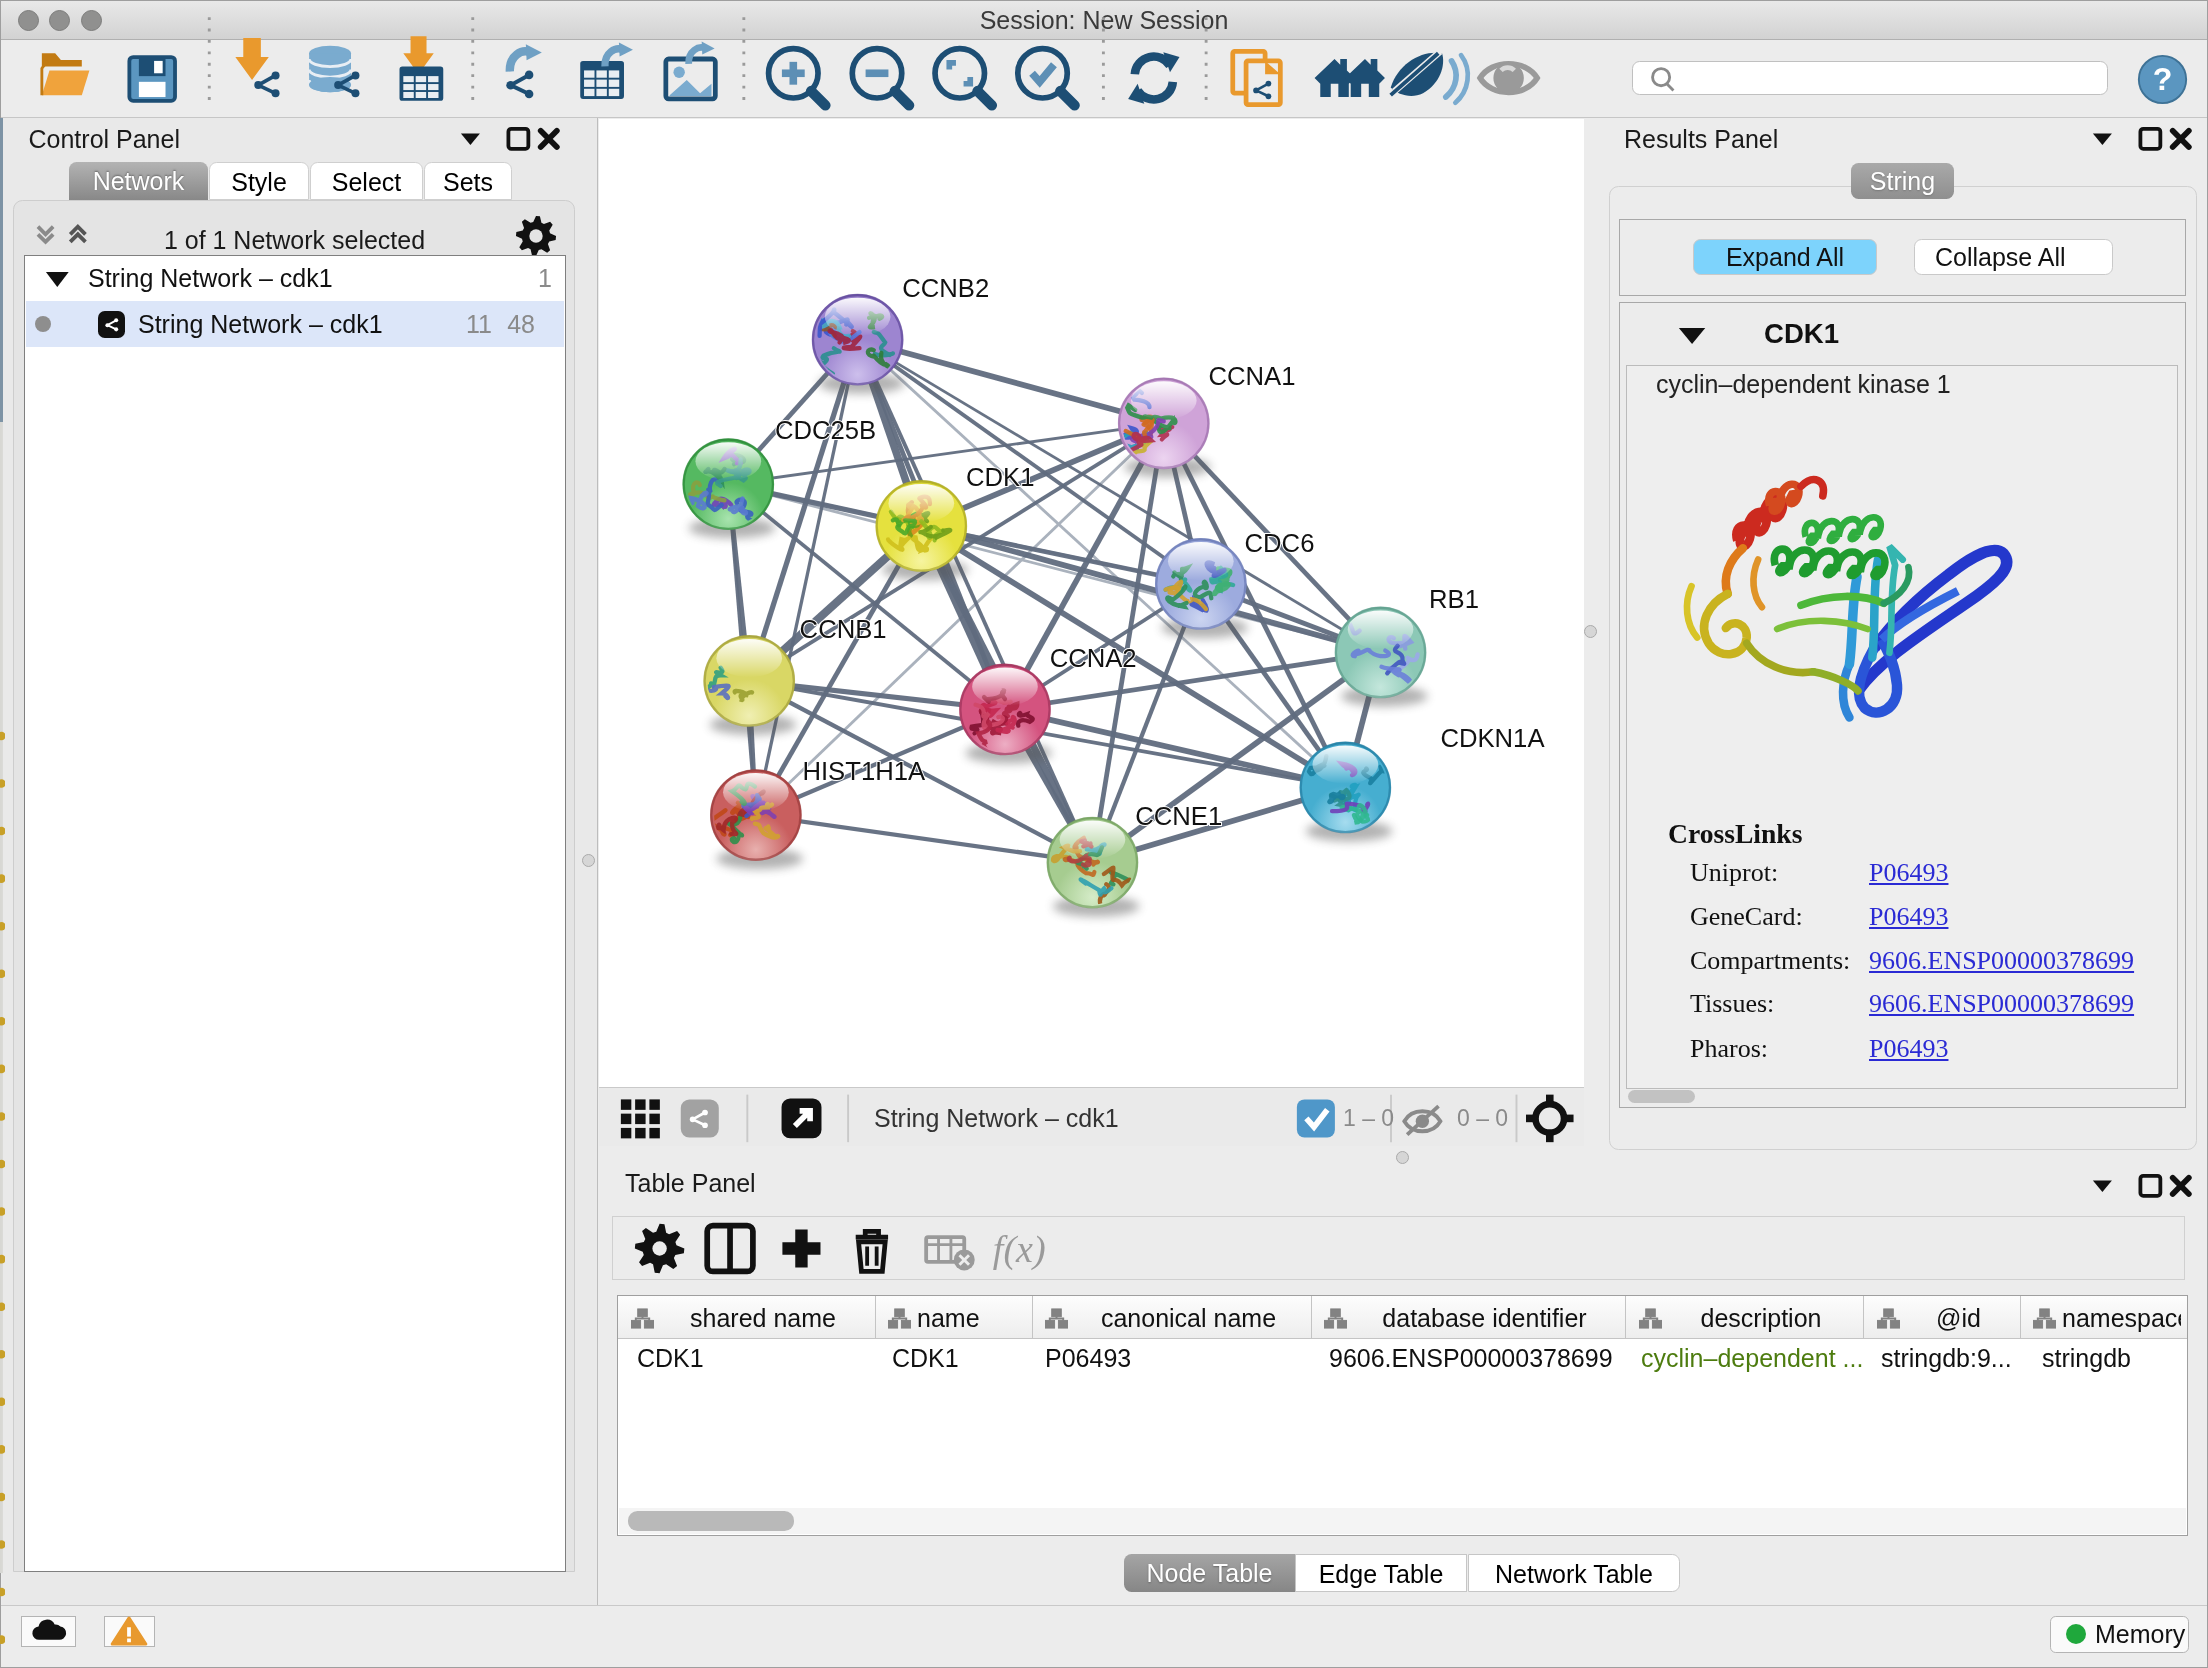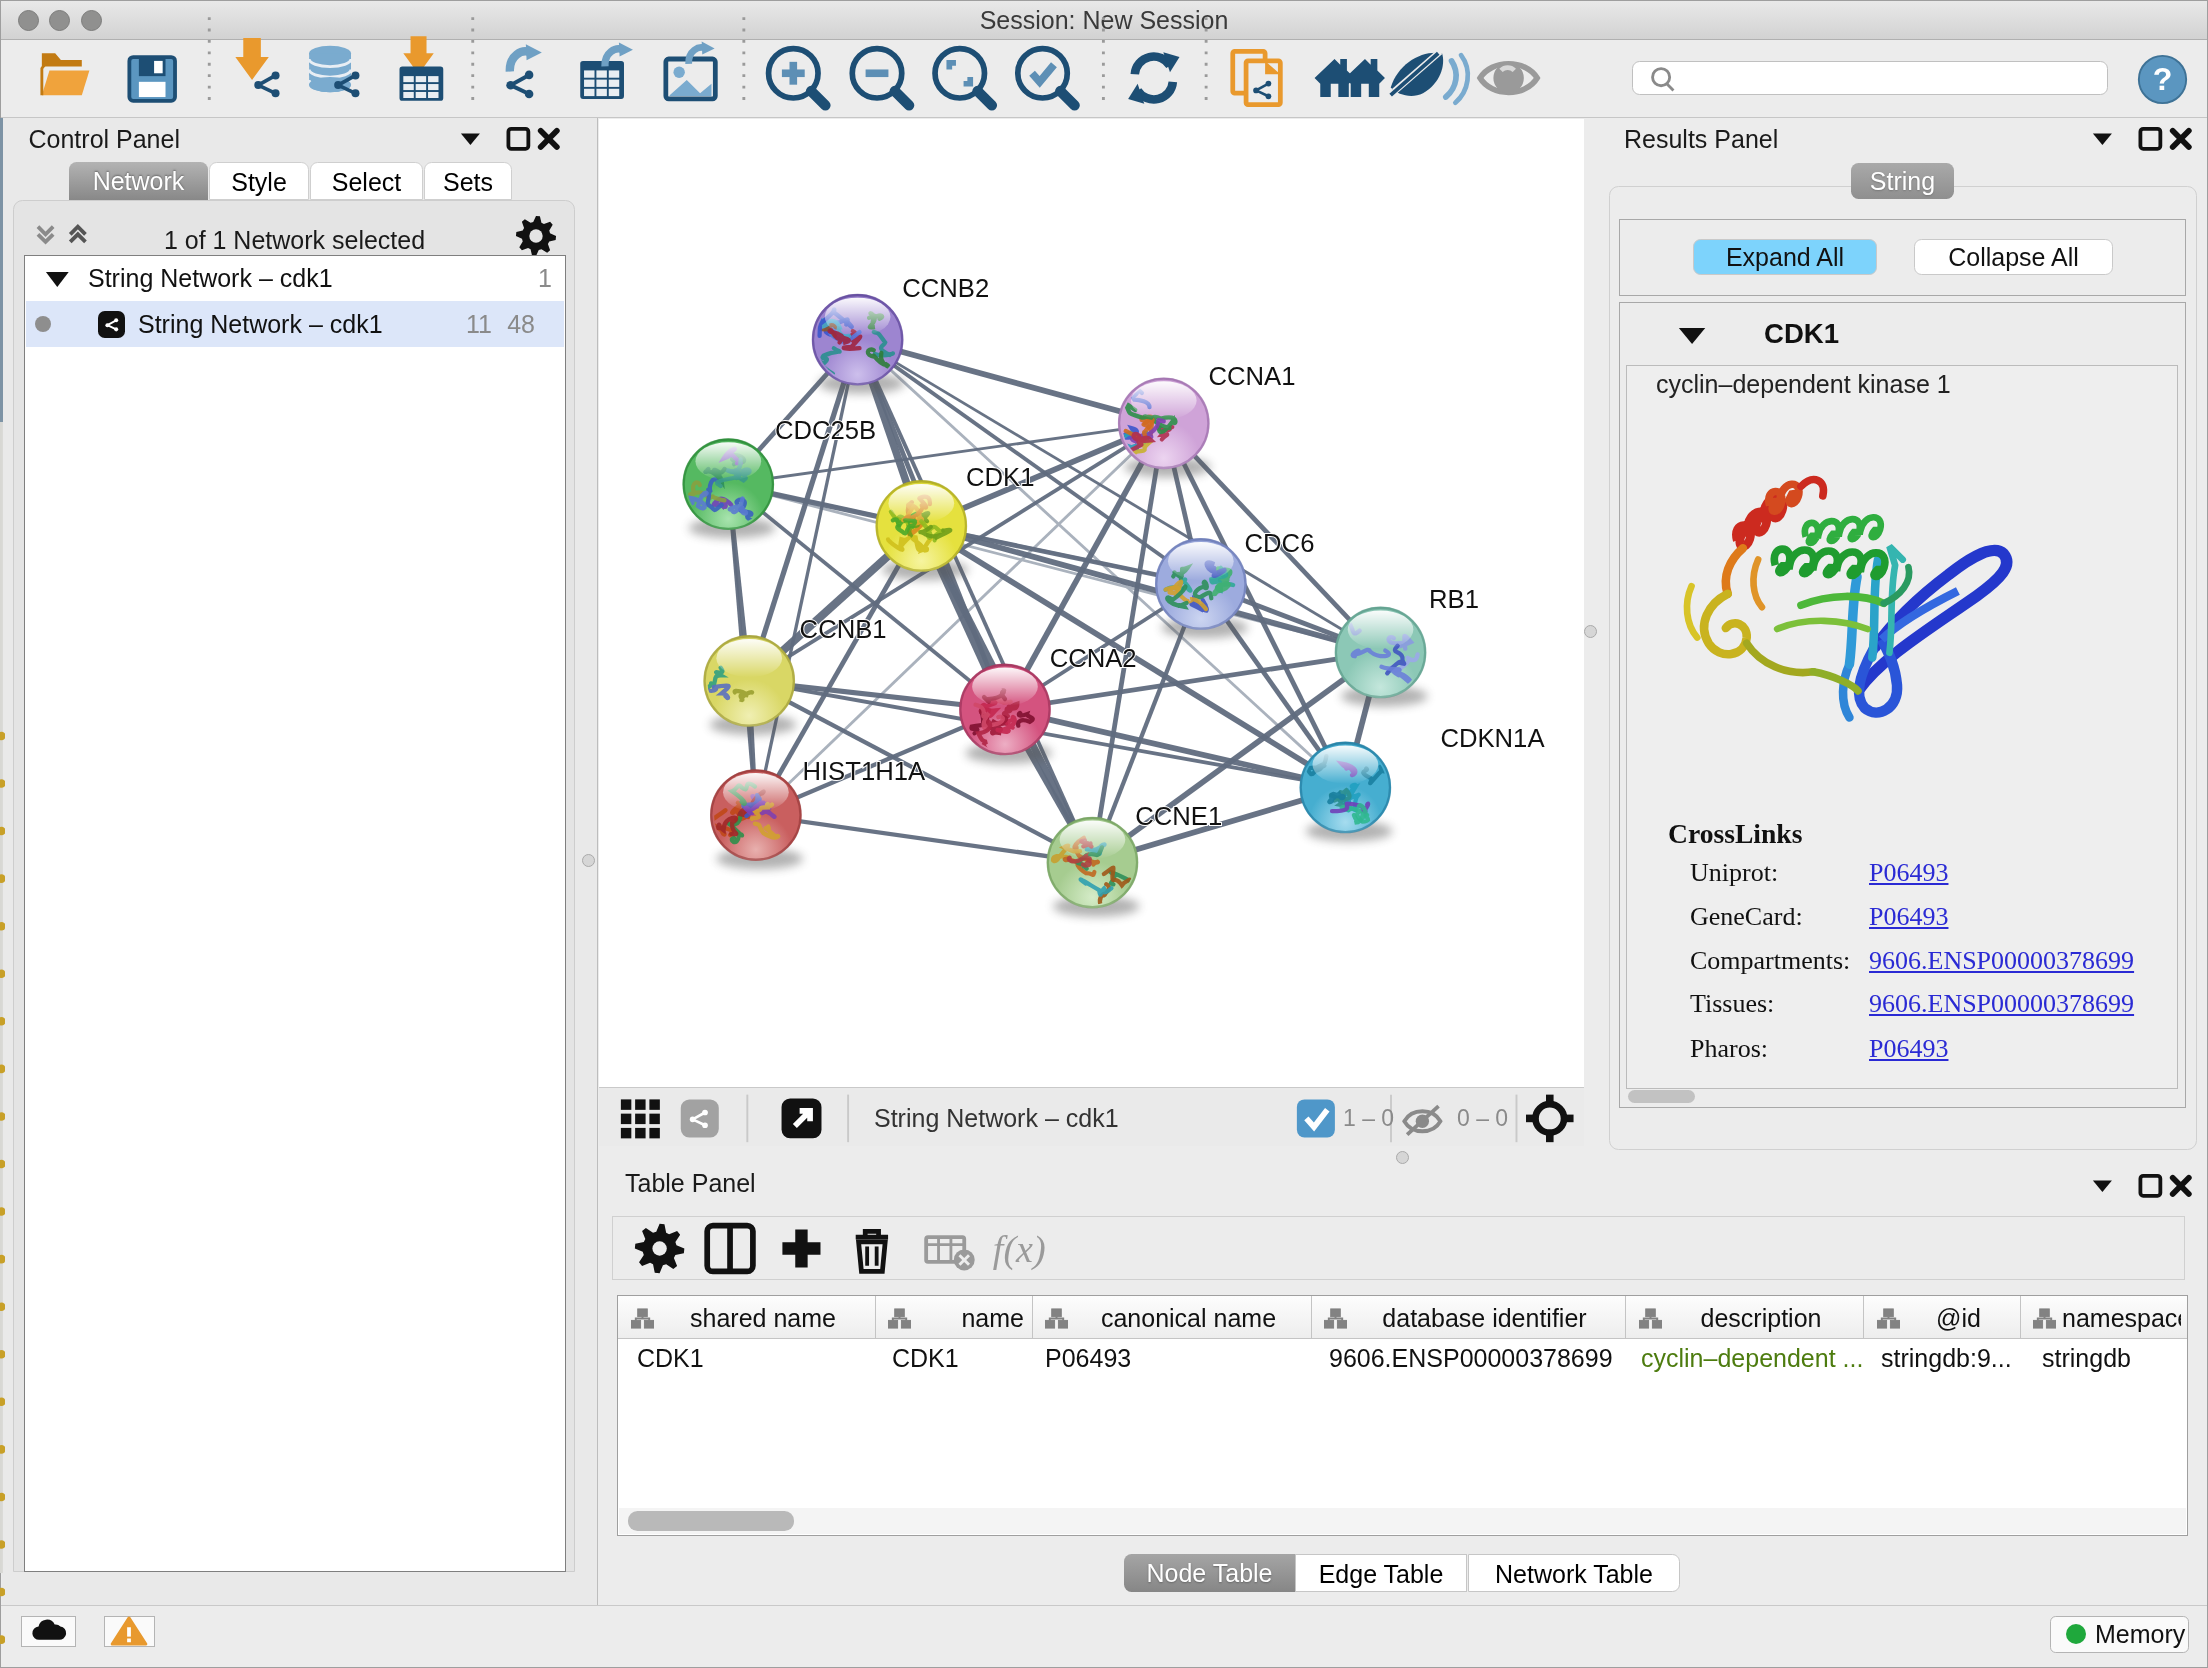--- a/index.html
+++ b/index.html
@@ -586,21 +586,21 @@
 <div class="abs txt" style="left:1624px;top:125px;font-size:25px;color:#1a1a1a;">Results Panel</div>
 <svg width="114" height="28.5" viewBox="0 0 120 30" style="position:absolute;left:2091px;top:126px;">
     <path d="M 2 8 L 22 8 L 12 20 Z" fill="#111"></path>
     <rect x="52" y="3" width="21" height="21" rx="3" fill="none" stroke="#111" stroke-width="4"></rect>
     <path d="M 86 5 L 103 22 M 103 5 L 86 22" stroke="#111" stroke-width="6" stroke-linecap="round"></path>
   </svg>
 <div class="abs" style="left:1609px;top:186px;width:588px;height:964px;background:#ececec;border:1px solid #d0d0d0;border-radius:9.5px;"></div>
 <div class="abs" style="left:1851px;top:163px;width:103px;height:36px;background:linear-gradient(#a9a9a9,#8f8f8f);border-radius:7.6px;color:#fff;font-size:25px;text-align:center;line-height:36px;text-shadow:0 1px 1.9px #777;">String</div>
 <div class="abs" style="left:1619px;top:219px;width:567px;height:77px;border:1px solid #a8a8a8;"></div>
 <div class="abs" style="left:1693px;top:239px;width:184px;height:36px;background:#7dd3fc;border:1px solid #c9c9c9;border-radius:7.6px;font-size:25px;text-align:center;line-height:34px;color:#111;">Expand All</div>
-<div class="abs" style="left:1914px;top:239px;width:199px;height:36px;background:#fff;border:1px solid #c9c9c9;border-radius:7.6px;font-size:25px;text-align:center;line-height:34px;color:#111;">Collapse All</div>
+<div class="abs" style="left:1914px;top:239px;width:199px;height:36px;background:#fff;border:1px solid #c9c9c9;border-radius:7.6px;font-size:25px;line-height:34px;color:#111;padding-left:20px;">Collapse All</div>
 <div class="abs" style="left:1619px;top:302px;width:567px;height:806px;border:1px solid #a8a8a8;"></div>
 <svg width="32" height="25" viewBox="0 0 34 26" style="position:absolute;left:1677px;top:323px;">
     <path d="M 2 5 L 30 5 L 16 22 Z" fill="#111"></path>
   </svg>
 <div class="abs txt" style="left:1764px;top:318px;font-size:27.6px;font-weight:bold;color:#111;">CDK1</div>
 <div class="abs" style="left:1626px;top:365px;width:552px;height:724px;background:#eee;border:1px solid #bbb;"></div>
 <div class="abs txt" style="left:1656px;top:370px;font-size:25px;color:#222;">cyclin–dependent kinase 1</div>
 <svg width="371" height="314" viewBox="0 0 390 330" style="position:absolute;left:1663px;top:453px;">
     <path d="M 205 250 C 230 215 280 185 330 150 C 355 132 368 118 358 106 C 348 96 325 108 300 128 C 268 152 240 180 222 205" fill="none" stroke="#2438cc" stroke-width="12"></path>
     <path d="M 222 205 C 208 230 200 255 212 268 C 226 280 248 268 246 244 C 244 222 236 208 230 196" fill="none" stroke="#2a55d8" stroke-width="11"></path>
@@ -672,21 +672,21 @@
   </svg>
 <div class="abs txt" style="left:659px;top:1304px;width:208px;text-align:center;font-size:25px;color:#111;overflow:hidden;">shared name</div>
 <svg width="23" height="23" viewBox="0 0 24 24" style="position:absolute;left:888px;top:1307px;">
     <g stroke="#828282" fill="#828282">
       <rect x="7" y="2" width="10" height="8"></rect>
       <rect x="0" y="14" width="10" height="8"></rect>
       <rect x="14" y="14" width="10" height="8"></rect>
       <path d="M 12 10 L 12 12 M 5 14 L 5 12 L 19 12 L 19 14" fill="none" stroke-width="2"></path>
     </g>
   </svg>
-<div class="abs txt" style="left:917px;top:1304px;width:107px;text-align:right;font-size:25px;color:#111;overflow:hidden;">name</div>
+<div class="abs txt" style="left:917px;top:1304px;width:107px;text-align:left;font-size:25px;color:#111;overflow:hidden;">name</div>
 <div class="abs" style="left:875px;top:1296px;width:1px;height:43px;background:#c4c4c4;"></div>
 <svg width="23" height="23" viewBox="0 0 24 24" style="position:absolute;left:1045px;top:1307px;">
     <g stroke="#828282" fill="#828282">
       <rect x="7" y="2" width="10" height="8"></rect>
       <rect x="0" y="14" width="10" height="8"></rect>
       <rect x="14" y="14" width="10" height="8"></rect>
       <path d="M 12 10 L 12 12 M 5 14 L 5 12 L 19 12 L 19 14" fill="none" stroke-width="2"></path>
     </g>
   </svg>
 <div class="abs txt" style="left:1074px;top:1304px;width:229px;text-align:center;font-size:25px;color:#111;overflow:hidden;">canonical name</div>

